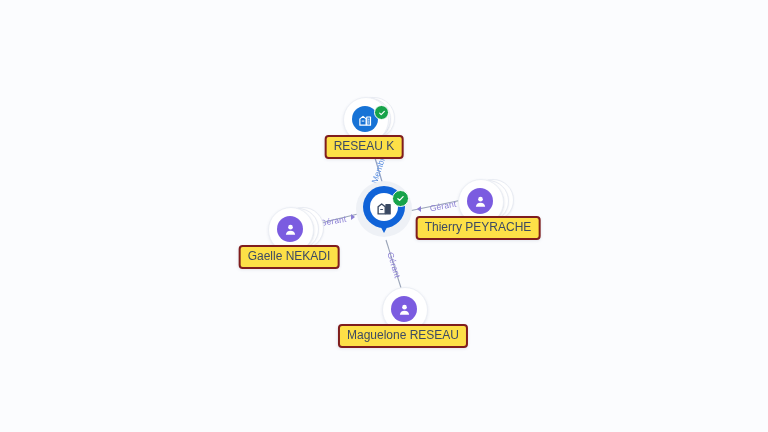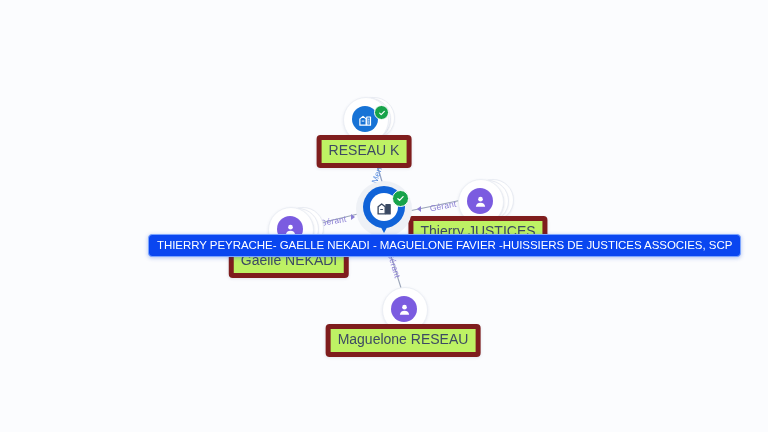--- a/index.html
+++ b/index.html
@@ -172,27 +172,27 @@
     border: 1.5px solid #ffffff;
     display: flex;
     align-items: center;
     justify-content: center;
   }
 
   
   .node-label {
     position: absolute;
     transform: translateX(-50%);
-    background: #bef264;
+    background: #fde047;
     color: #3d4a63;
-    font-size: 14px;
+    font-size: 12px;
     line-height: 1.25;
     padding: 2px 7px 3px 7px;
     border-radius: 4px;
-    border: 5px solid #7f1d1d;
+    border: 2px solid #7f1d1d;
     box-shadow: 0 1px 3px rgba(40,60,110,0.10);
     white-space: nowrap;
   }
 
   
   .selection-banner {
     position: absolute;
     background: #0a46f0;
     color: #ffffff;
     font-size: 11.5px;
@@ -261,21 +261,21 @@
       <div class="stack-card" style="left:-18px; top:-20px;"></div>
     </div>
     <div class="halo"></div>
     <div class="disc person">
       <svg width="15" height="15" viewBox="0 0 24 24">
         <circle cx="12" cy="8.2" r="3.7" fill="#ffffff"></circle>
         <path d="M4.6 20.5c0-4.2 3.3-6.7 7.4-6.7s7.4 2.5 7.4 6.7z" fill="#ffffff"></path>
       </svg>
     </div>
   </div>
-  <div class="node-label" style="left:478px; top:216px;">Thierry JUSTICES</div>
+  <div class="node-label" style="left:478px; top:216px;">Thierry PEYRACHE</div>
 
   <div class="node" style="left:290px; top:229px;">
     <div class="stack">
       <div class="stack-card" style="left:-8px; top:-22px;"></div>
       <div class="stack-card" style="left:-13px; top:-21px;"></div>
       <div class="stack-card" style="left:-18px; top:-20px;"></div>
     </div>
     <div class="halo"></div>
     <div class="disc person">
       <svg width="15" height="15" viewBox="0 0 24 24">
@@ -310,15 +310,14 @@
         </svg>
       </div>
     </div>
     <div class="check-badge" style="left:8px; top:-20px; width:15px; height:15px;">
       <svg width="9" height="9" viewBox="0 0 24 24">
         <path d="M5 12.5l4.5 4.5L19 7" fill="none" stroke="#ffffff" stroke-width="3.4" stroke-linecap="round" stroke-linejoin="round"></path>
       </svg>
     </div>
   </div>
 
-  <div class="selection-banner" style="left:148px; top:234px;">THIERRY PEYRACHE- GAELLE NEKADI - MAGUELONE FAVIER -HUISSIERS DE JUSTICES ASSOCIES, SCP</div>
 
 </div>
 
 </body></html>

